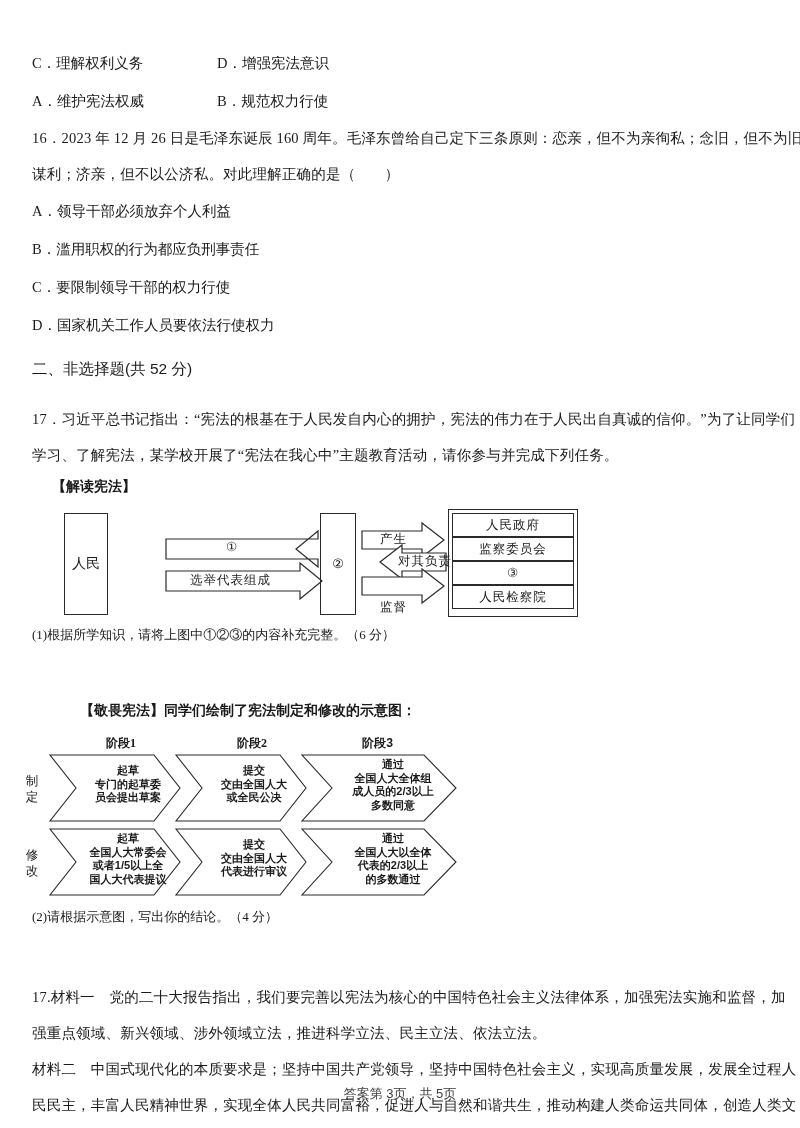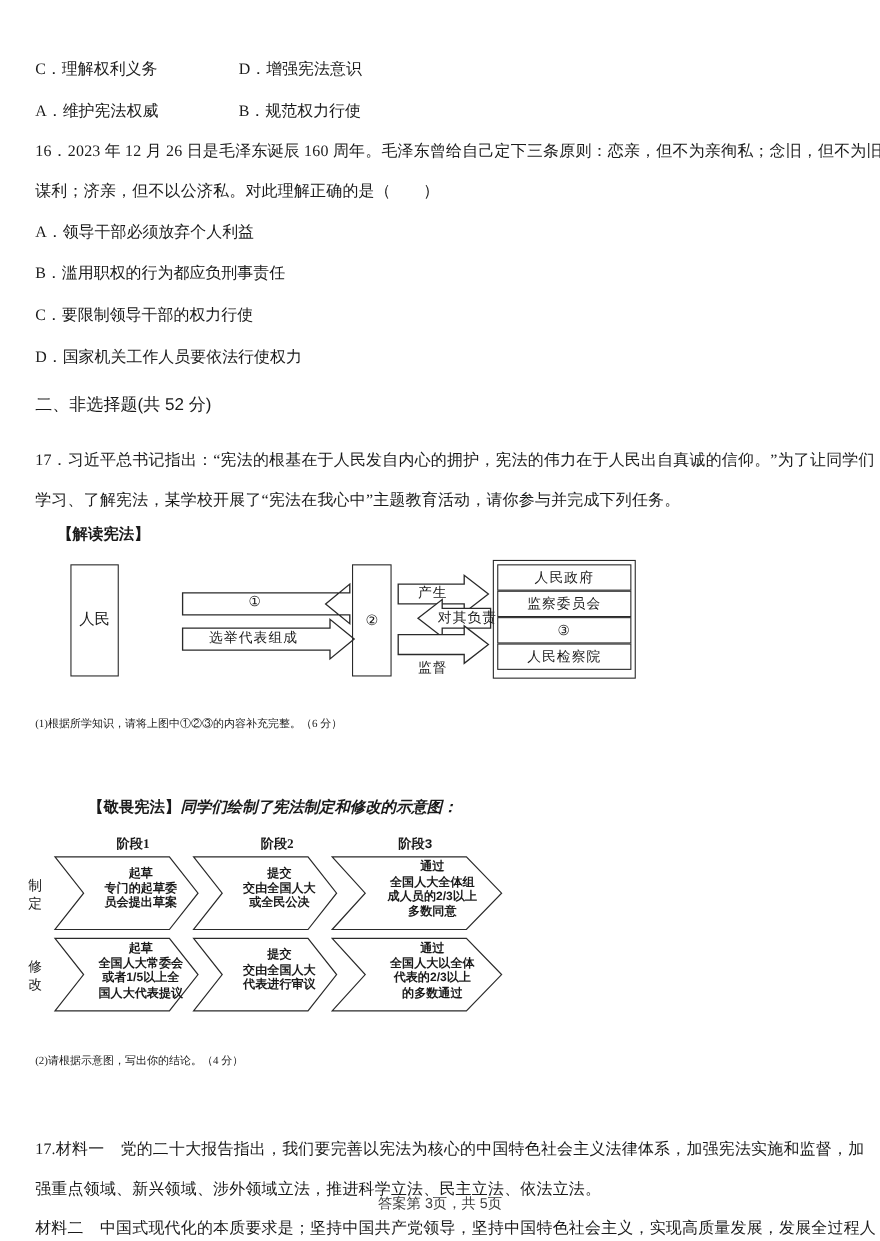--- a/index.html
+++ b/index.html
@@ -49,29 +49,28 @@
     margin-bottom: 17px;
     font-family: "Liberation Sans", "DejaVu Sans", sans-serif;
   }
 
   .bracket-label {
     font-size: 14px;
     font-weight: bold;
     line-height: 28px;
   }
   .bracket-label .lead { font-weight: bold; }
-  .bracket-label .rest { font-weight: bold; font-style: italic; }
+  .bracket-label .rest { font-weight: bold; }
 
   .indent-1 { margin-left: 20px; }
   .indent-2 { margin-left: 48px; }
 
   .sub-q {
-    font-size: 10px;
+    font-size: 13px;
     line-height: 32px;
-    margin-top: 24px;
   }
   .spacer-lg { height: 46px; }
 
   .footer {
     position: absolute;
     left: 0;
     top: 1085px;
     width: 800px;
     text-align: center;
     font-size: 13px;

